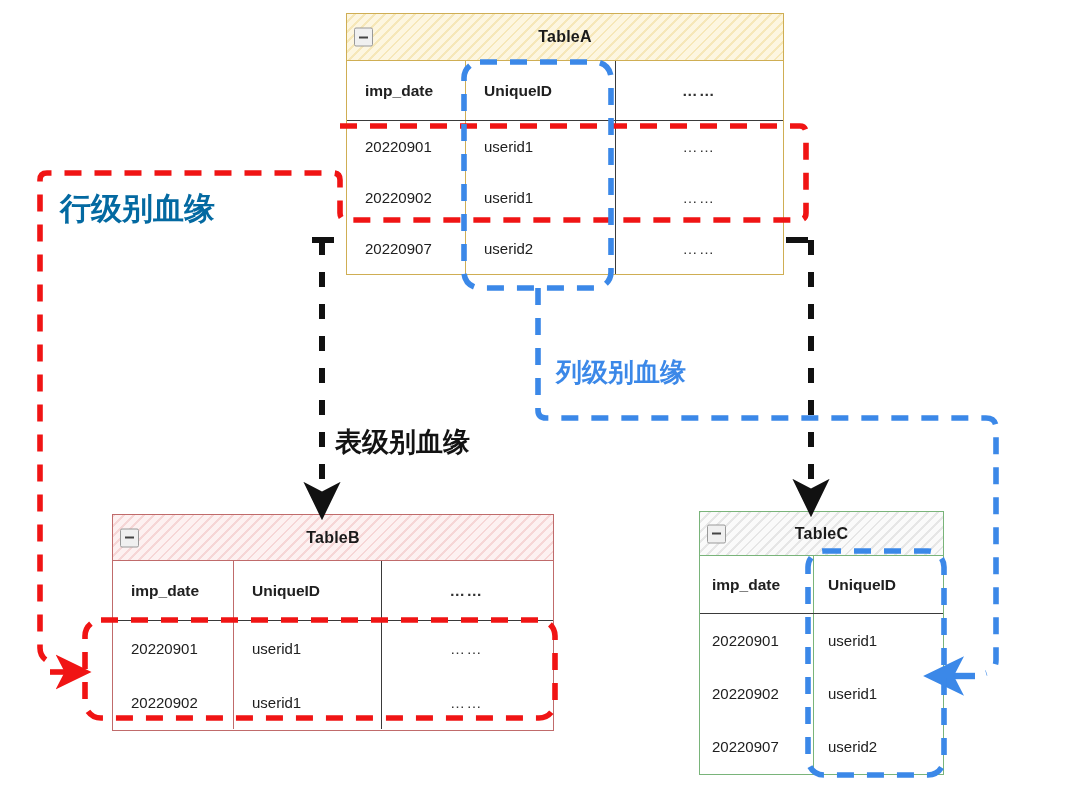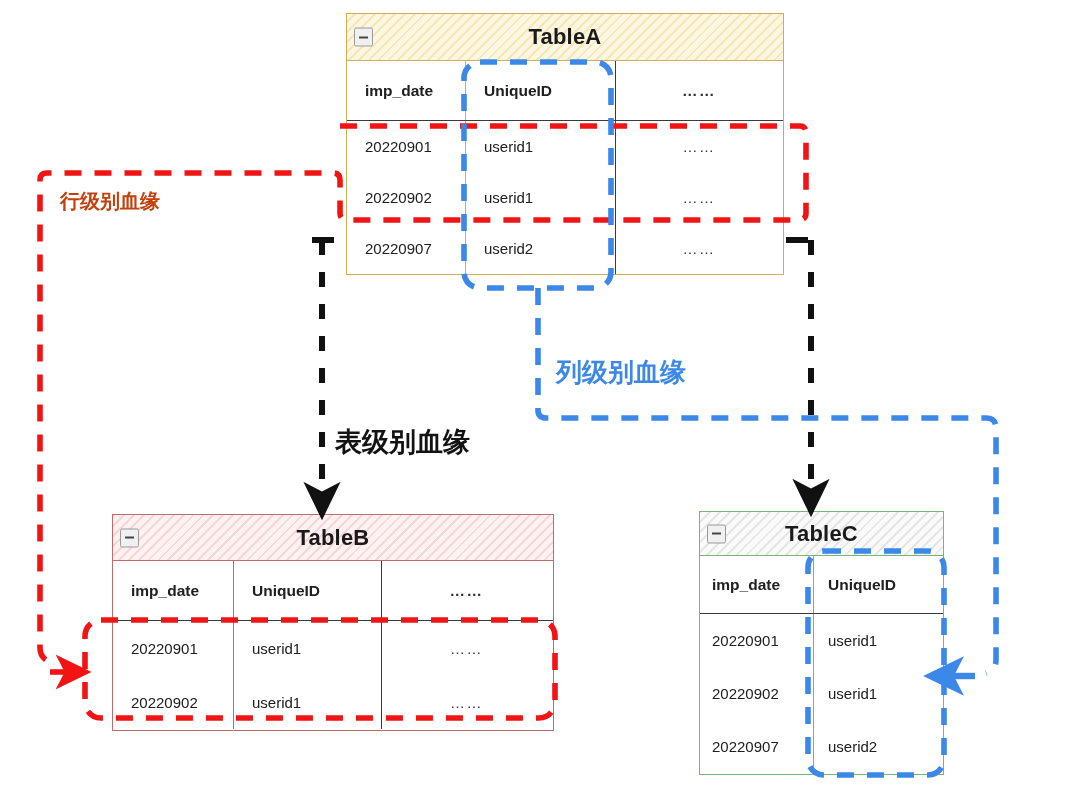--- a/index.html
+++ b/index.html
@@ -4,21 +4,21 @@
 <style>
   html,body{margin:0;padding:0;background:#ffffff;}
   body{width:1080px;height:791px;position:relative;overflow:hidden;
        font-family:"Liberation Sans","DejaVu Sans",sans-serif;}
   #stage{position:absolute;left:0;top:0;width:1080px;height:791px;}
   svg.layer{position:absolute;left:0;top:0;width:1080px;height:791px;pointer-events:none;}
 
   .tbl{position:absolute;box-sizing:border-box;background:#fff;}
   .tbl .hdr{position:relative;box-sizing:border-box;height:47px;display:flex;
             align-items:center;justify-content:center;}
-  .tbl .hdr .tname{font-size:22px;font-weight:bold;color:#1a1a1a;letter-spacing:.2px;}
+  .tbl .hdr .tname{font-size:16px;font-weight:bold;color:#1a1a1a;letter-spacing:.2px;}
   .collapse{position:absolute;left:7px;top:50%;transform:translateY(-50%);
             width:17px;height:17px;background:#f0f0f0;border:1px solid #9a9a9a;
             border-radius:2px;display:flex;align-items:center;justify-content:center;}
   .collapse i{display:block;width:9px;height:2px;background:#444;}
   .grid{position:relative;box-sizing:border-box;}
   .grid .row{display:flex;box-sizing:border-box;}
   .grid .cell{box-sizing:border-box;display:flex;align-items:center;
               font-size:15px;color:#202020;padding-left:18px;text-align:right;}
   .grid .row.head .cell{font-weight:bold;font-size:15.5px;}
   .grid .cell.dots{justify-content:center;padding-left:0;letter-spacing:1.5px;color:#333;}
@@ -50,21 +50,21 @@
   #tableC{left:699px;top:511px;width:245px;height:264px;border:1.6px solid #79b47a;}
   #tableC .hdr{height:44px;border-bottom:1.6px solid #79b47a;
     background:repeating-linear-gradient(-45deg,#fafafa 0 5px,#e6e6e6 5px 7px);justify-content:center;}
   #tableC .grid{height:218px;}
   #tableC .row.head{height:58px;border-bottom:1.4px solid #3a3a3a;}
   #tableC .row.data{height:53px;}
   #tableC .c1{width:113px;padding-left:12px;}
   #tableC .c2{width:130px;border-left:1.4px solid #79b47a;padding-left:14px;}
 
   .lbl{position:absolute;font-weight:bold;white-space:nowrap;}
-  #lbl-row{left:60px;top:188px;font-size:20px;color:#c2410c;}
+  #lbl-row{left:60px;top:188px;font-size:31px;color:#0369a1;}
   #lbl-col{left:556px;top:355px;font-size:26px;color:#3b88e8;}
   #lbl-tbl{left:335px;top:424px;font-size:27px;color:#131313;}
 </style>
 </head>
 <body>
 
 <div id="stage">
 
   <div class="tbl" id="tableA">
     <div class="hdr">

